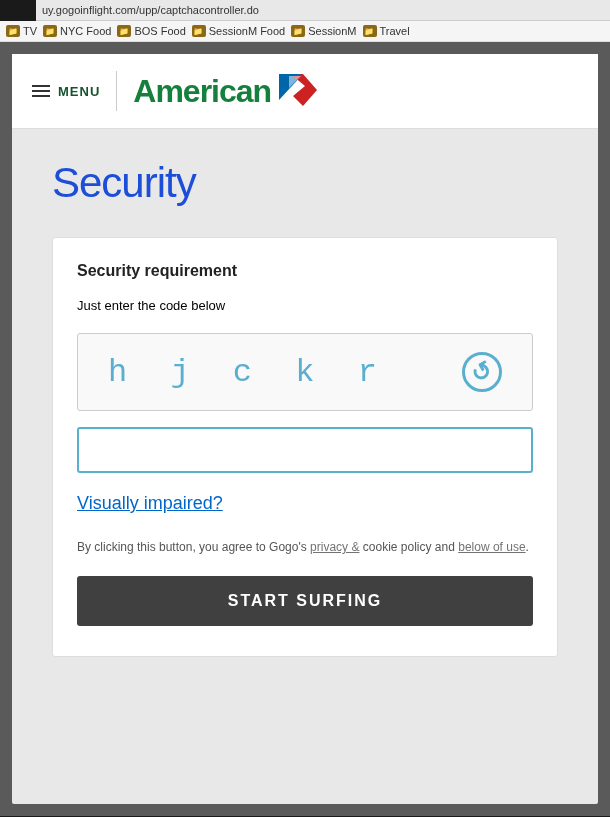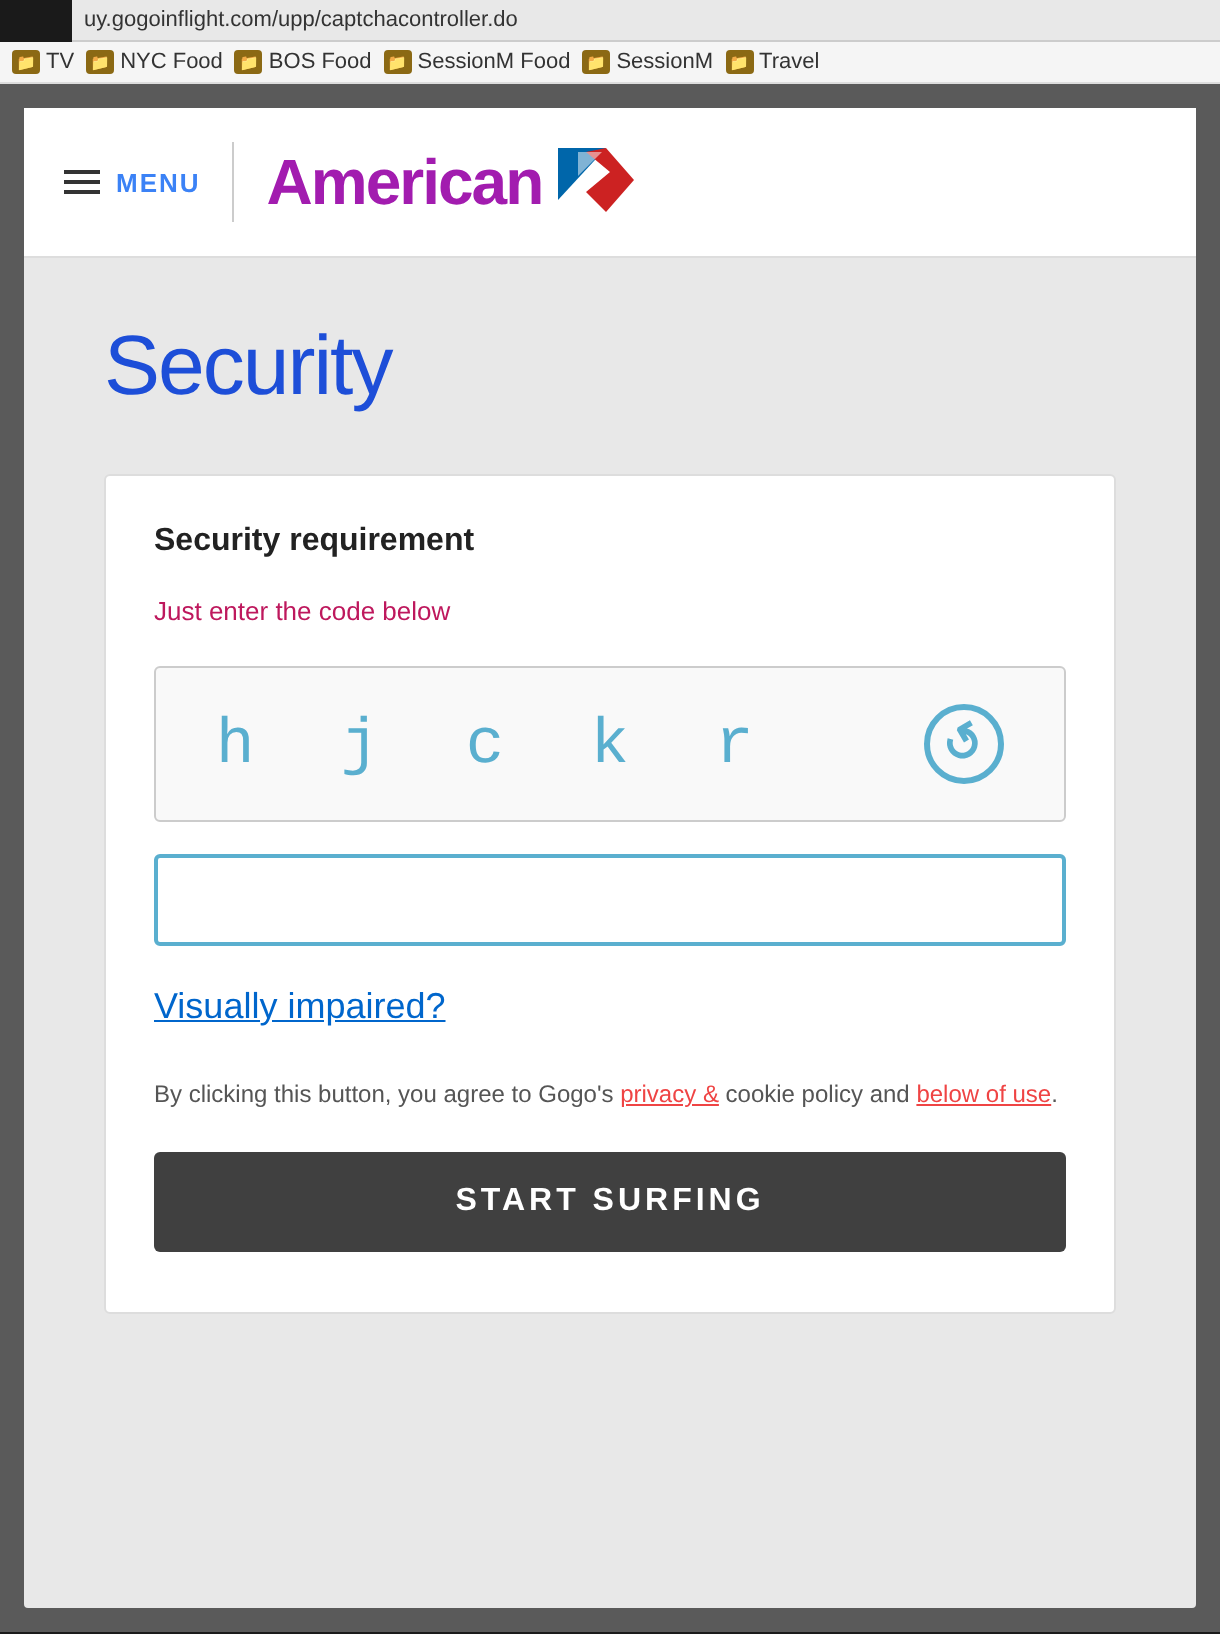--- a/index.html
+++ b/index.html
@@ -83,21 +83,21 @@
       border-bottom: 1px solid #ddd;
     }
 
     .menu-btn {
       display: flex;
       align-items: center;
       gap: 8px;
       cursor: pointer;
       font-size: 13px;
       font-weight: bold;
-      color: #3b82f6;
+      color: #14532d;
       letter-spacing: 1px;
     }
 
     .hamburger-icon {
       display: flex;
       flex-direction: column;
       gap: 3px;
     }
 
     .hamburger-icon span {
@@ -115,21 +115,21 @@
 
     .logo-area {
       display: flex;
       align-items: center;
       gap: 4px;
     }
 
     .logo-text {
       font-size: 32px;
       font-weight: bold;
-      color: #a21caf;
+      color: #15803d;
       font-family: Arial, sans-serif;
       letter-spacing: -1px;
     }
 
     
     .main-content {
       padding: 30px 40px;
       background: #e8e8e8;
     }
 
@@ -150,21 +150,21 @@
 
     .section-heading {
       font-size: 16px;
       font-weight: bold;
       color: #222;
       margin-bottom: 18px;
     }
 
     .section-subtext {
       font-size: 13px;
-      color: #be185d;
+      color: #000000;
       margin-bottom: 20px;
     }
 
     
     .captcha-box {
       border: 1px solid #ccc;
       border-radius: 3px;
       padding: 18px 30px;
       display: flex;
       align-items: center;
@@ -235,21 +235,21 @@
 
     
     .legal-text {
       font-size: 12px;
       color: #555;
       line-height: 1.5;
       margin-bottom: 20px;
     }
 
     .legal-text a {
-      color: #ef4444;
+      color: #737373;
       text-decoration: underline;
     }
 
     
     .start-btn {
       display: block;
       width: 100%;
       background: #404040;
       color: #fff;
       font-size: 16px;

